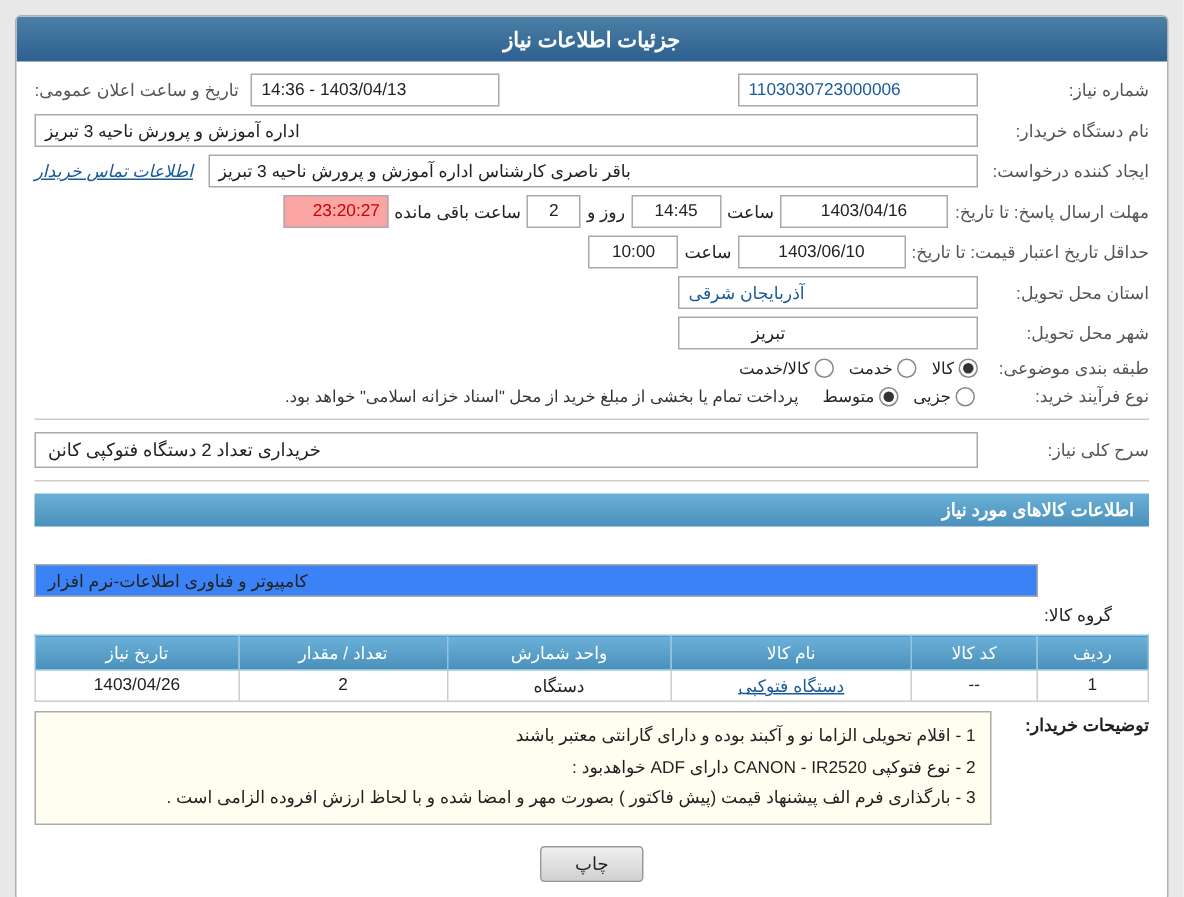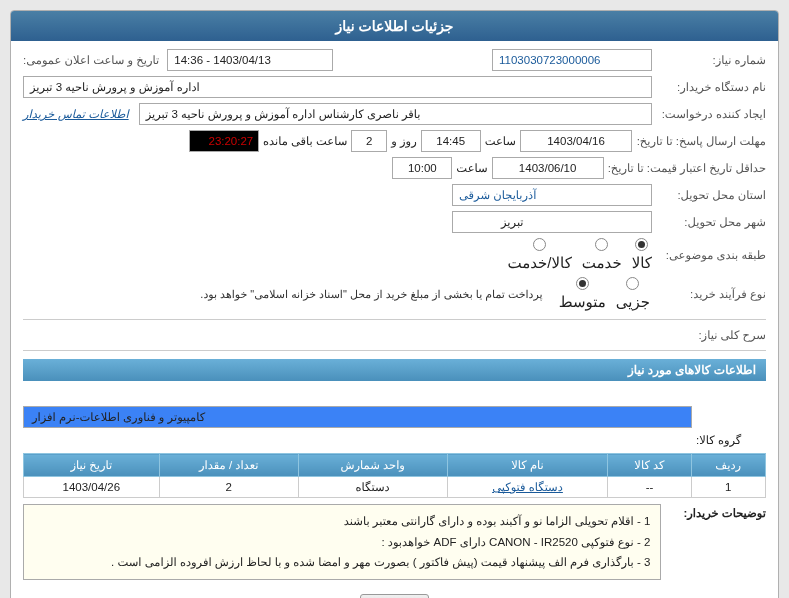--- a/index.html
+++ b/index.html
@@ -214,22 +214,21 @@
     .radio-group {
       display: flex;
       gap: 10px;
       align-items: center;
       flex-direction: row;
     }
     .radio-item {
       display: flex;
       align-items: center;
       gap: 3px;
-      font-size: 15px;
-      flex-direction: column;
+      font-size: 11px;
     }
     .radio-circle {
       width: 13px;
       height: 13px;
       border-radius: 50%;
       border: 1px solid #888;
       background: #fff;
       display: inline-flex;
       align-items: center;
       justify-content: center;
@@ -280,21 +279,21 @@
       </div>
 
       <div class="info-row">
         <span class="label label-wide">مهلت ارسال پاسخ: تا تاریخ:</span>
         <div class="field-box-sm date-field">1403/04/16</div>
         <span class="static-label">ساعت</span>
         <div class="field-box-sm time-field">14:45</div>
         <span class="static-label">روز و</span>
         <div class="field-box-sm num-field">2</div>
         <span class="static-label">ساعت باقی مانده</span>
-        <div class="field-box-sm remain-field" style="background:#000000;color:#c00;padding-left:20px;">23:20:27</div>
+        <div class="field-box-sm remain-field" style="background:#fca5a5;color:#c00;padding-left:20px;">23:20:27</div>
       </div>
 
       <div class="info-row">
         <span class="label label-wide">حداقل تاریخ اعتبار قیمت: تا تاریخ:</span>
         <div class="field-box-sm date-field">1403/06/10</div>
         <span class="static-label">ساعت</span>
         <div class="field-box-sm time-field">10:00</div>
       </div>
 
       <div class="info-row">
@@ -337,20 +336,21 @@
             <span>متوسط</span>
           </div>
         </div>
         <span class="purchase-note" style="margin-right:10px;">پرداخت تمام یا بخشی از مبلغ خرید از محل "اسناد خزانه اسلامی" خواهد بود.</span>
       </div>
 
       <hr class="divider">
 
       <div class="serp-row">
         <span class="label">سرح کلی نیاز:</span>
+        <div class="serp-field field-box">خریداری تعداد 2 دستگاه فتوکپی کانن</div>
       </div>
 
       <hr class="divider">
 
       <div class="section-header">اطلاعات کالاهای مورد نیاز</div>
 
       <div class="group-row">
         <span class="group-label">گروه کالا:</span>
         <div class="group-field field-box">کامپیوتر و فناوری اطلاعات-نرم افزار</div>
       </div>

